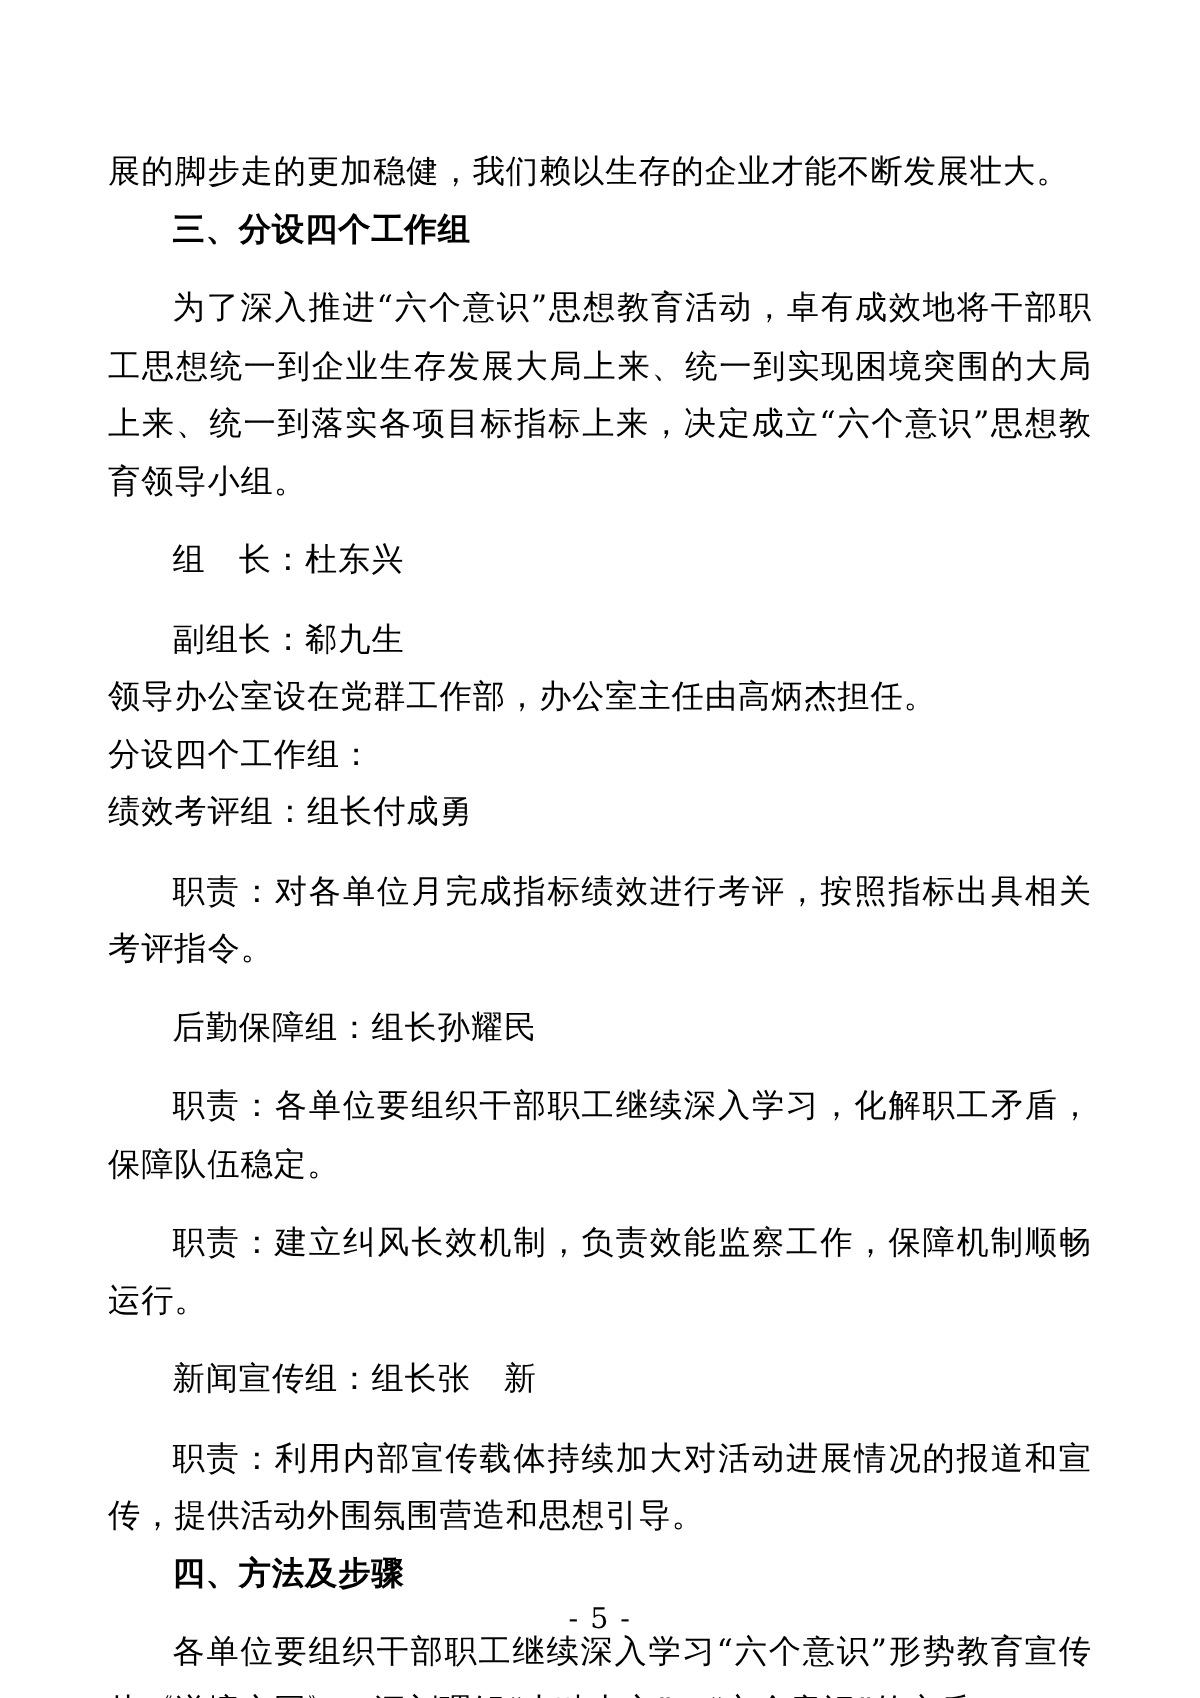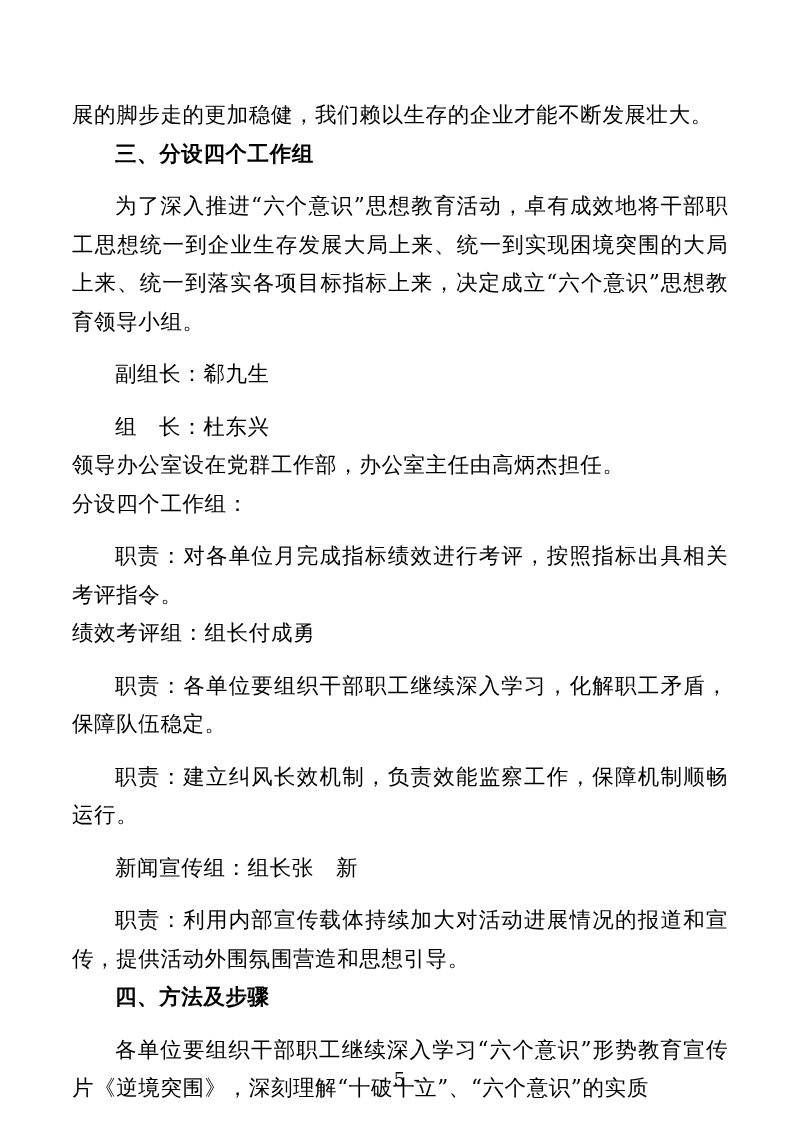--- a/index.html
+++ b/index.html
@@ -75,33 +75,34 @@
 
 <div class="page">
   <div class="content body-text">
 
     <p class="para">展的脚步走的更加稳健，我们赖以生存的企业才能不断发展壮大。</p>
 
     <p class="heading">三、分设四个工作组</p>
 
     <p class="para indent2">为了深入推进“六个意识”思想教育活动，卓有成效地将干部职工思想统一到企业生存发展大局上来、统一到实现困境突围的大局上来、统一到落实各项目标指标上来，决定成立“六个意识”思想教育领导小组。</p>
 
+    <p class="para indent2 nowrap-line"><span>组</span><span class="spacer-wide"></span><span>长：杜东兴</span></p>
+
     <p class="para indent2 nowrap-line">副组长：郗九生</p>
-
-    <p class="para indent2 nowrap-line"><span>组</span><span class="spacer-wide"></span><span>长：杜东兴</span></p>
 
 
     <p class="para nowrap-line">领导办公室设在党群工作部，办公室主任由高炳杰担任。</p>
 
     <p class="para nowrap-line">分设四个工作组：</p>
 
+    <p class="para nowrap-line">绩效考评组：组长付成勇</p>
+
     <p class="para indent2">职责：对各单位月完成指标绩效进行考评，按照指标出具相关考评指令。</p>
 
-    <p class="para nowrap-line">绩效考评组：组长付成勇</p>
-
+    <p class="para indent2 nowrap-line">后勤保障组：组长孙耀民</p>
 
     <p class="para indent2">职责：各单位要组织干部职工继续深入学习，化解职工矛盾，保障队伍稳定。</p>
 
 
     <p class="para indent2">职责：建立纠风长效机制，负责效能监察工作，保障机制顺畅运行。</p>
 
     <p class="para indent2 nowrap-line"><span>新闻宣传组：组长张</span><span class="spacer-wide"></span><span>新</span></p>
 
     <p class="para indent2">职责：利用内部宣传载体持续加大对活动进展情况的报道和宣传，提供活动外围氛围营造和思想引导。</p>
 

